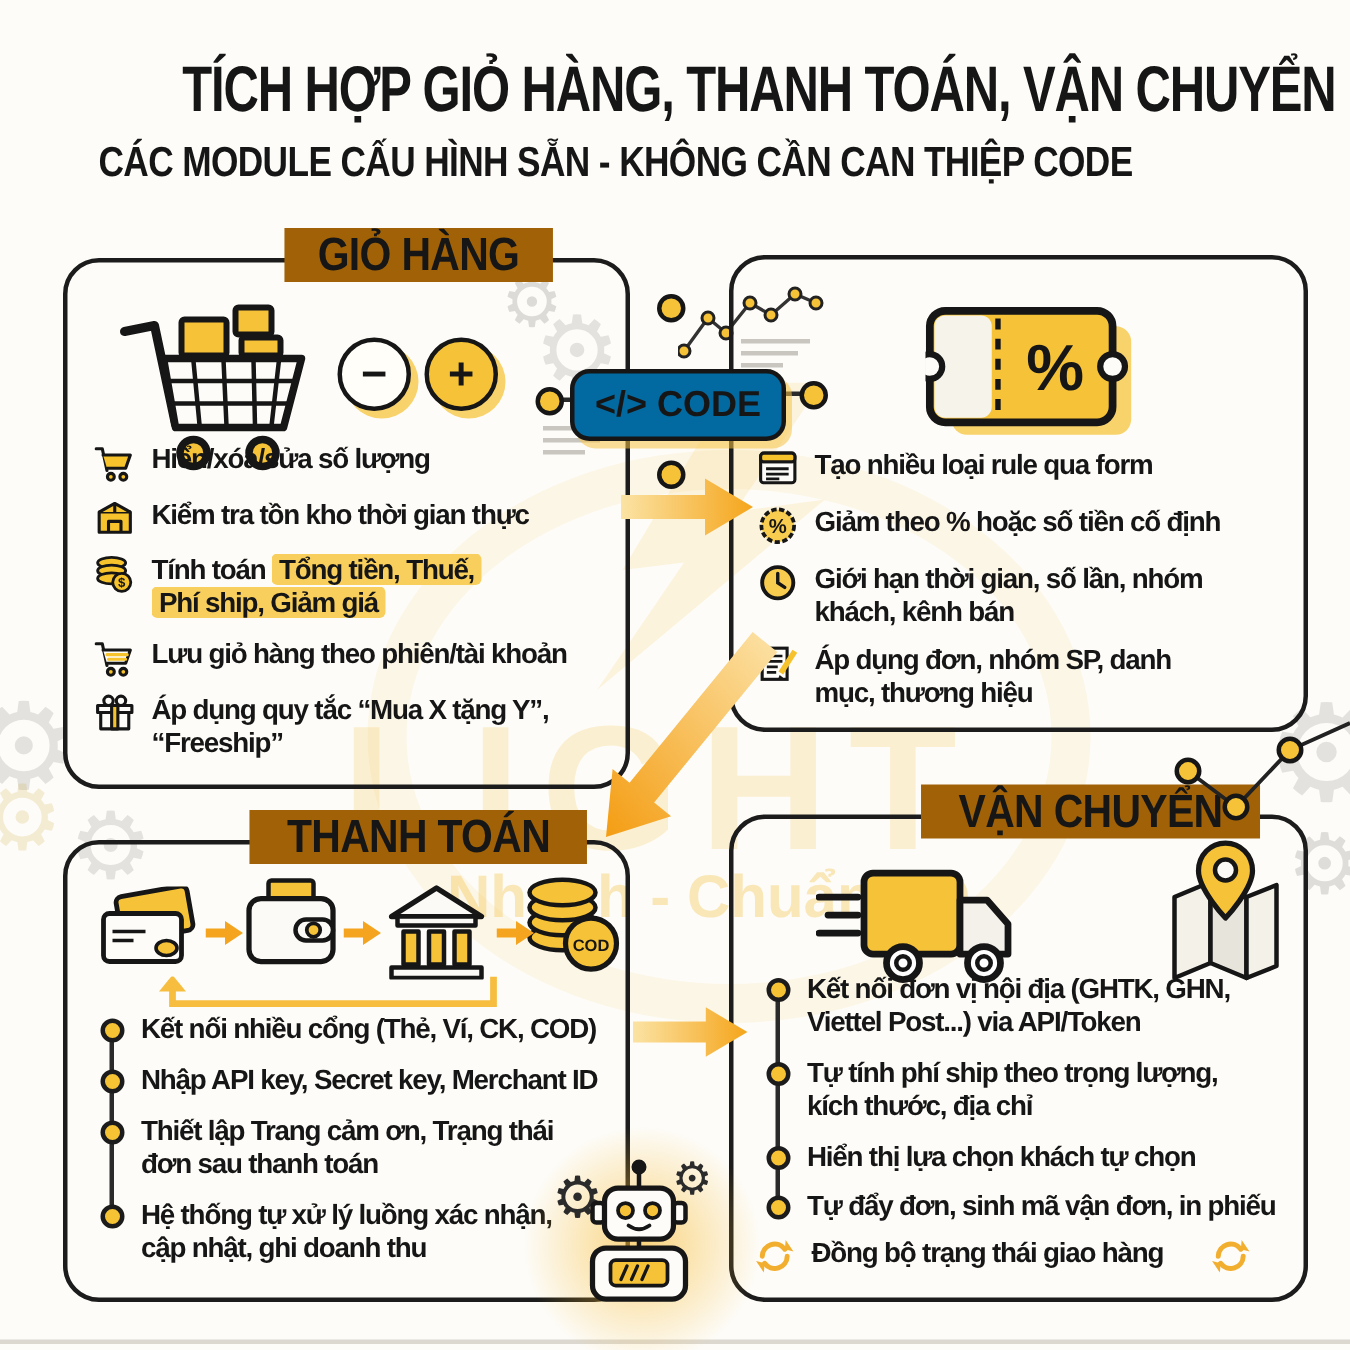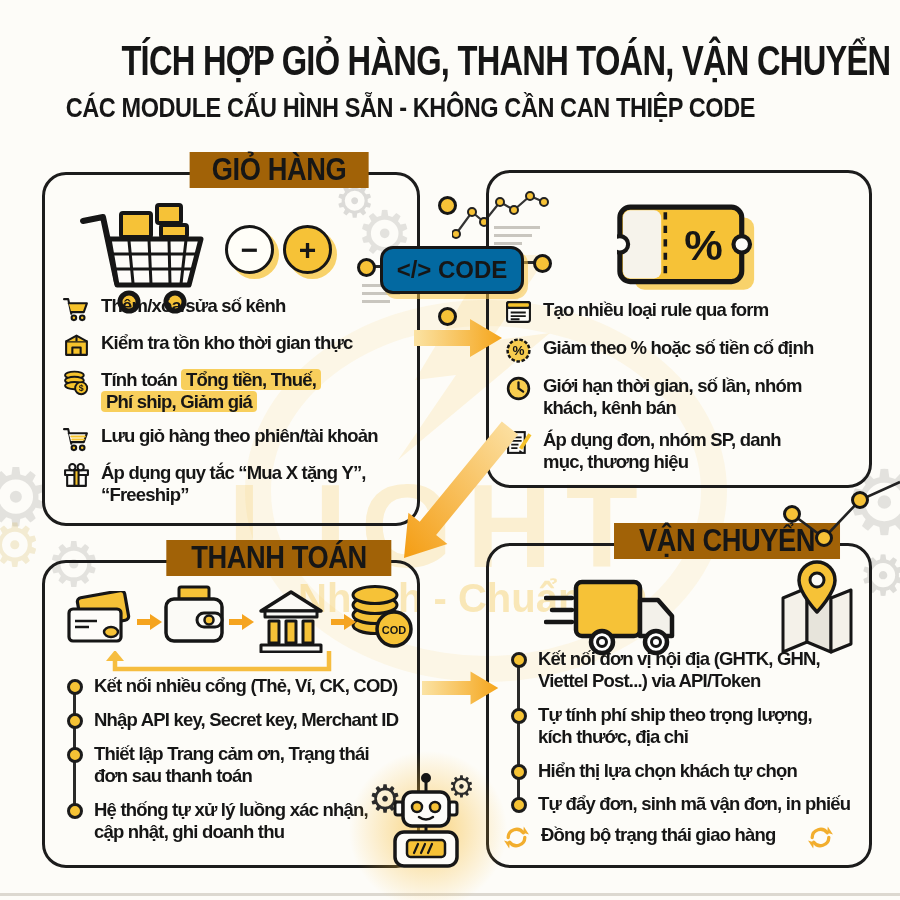--- a/index.html
+++ b/index.html
@@ -172,21 +172,21 @@
 
     <div class="p-row" style="left:18px;top:120px">
       <svg class="p-ic" viewBox="0 0 26 26">
         <g stroke="#161616" stroke-width="2" stroke-linejoin="round" stroke-linecap="round">
           <path d="M1,4 H5 L8,18" fill="none"></path>
           <path d="M5.5,8 H23 L20,16.5 H8" fill="#F6C32C"></path>
           <circle cx="10.5" cy="22" r="2.2" fill="#F6C32C"></circle>
             <circle cx="18.5" cy="22" r="2.2" fill="#F6C32C"></circle>
         </g>
       </svg>
-      <span class="txt nowrap">Thêm/xóa/sửa số kênh</span>
+      <span class="txt nowrap">Hiển/xóa/sửa số lượng</span>
     </div>
 
     <div class="p-row" style="left:18px;top:157px">
       <svg class="p-ic" viewBox="0 0 26 26">
         <g stroke="#161616" stroke-width="2" stroke-linejoin="round">
           <rect x="3" y="9" width="20" height="13" fill="#F6C32C"></rect>
           <path d="M3,9 L13,3.5 L23,9" fill="#F6C32C"></path>
           <path d="M13,3.5 V9 M9,22 V15 H17 V22" fill="none"></path>
         </g>
       </svg>

